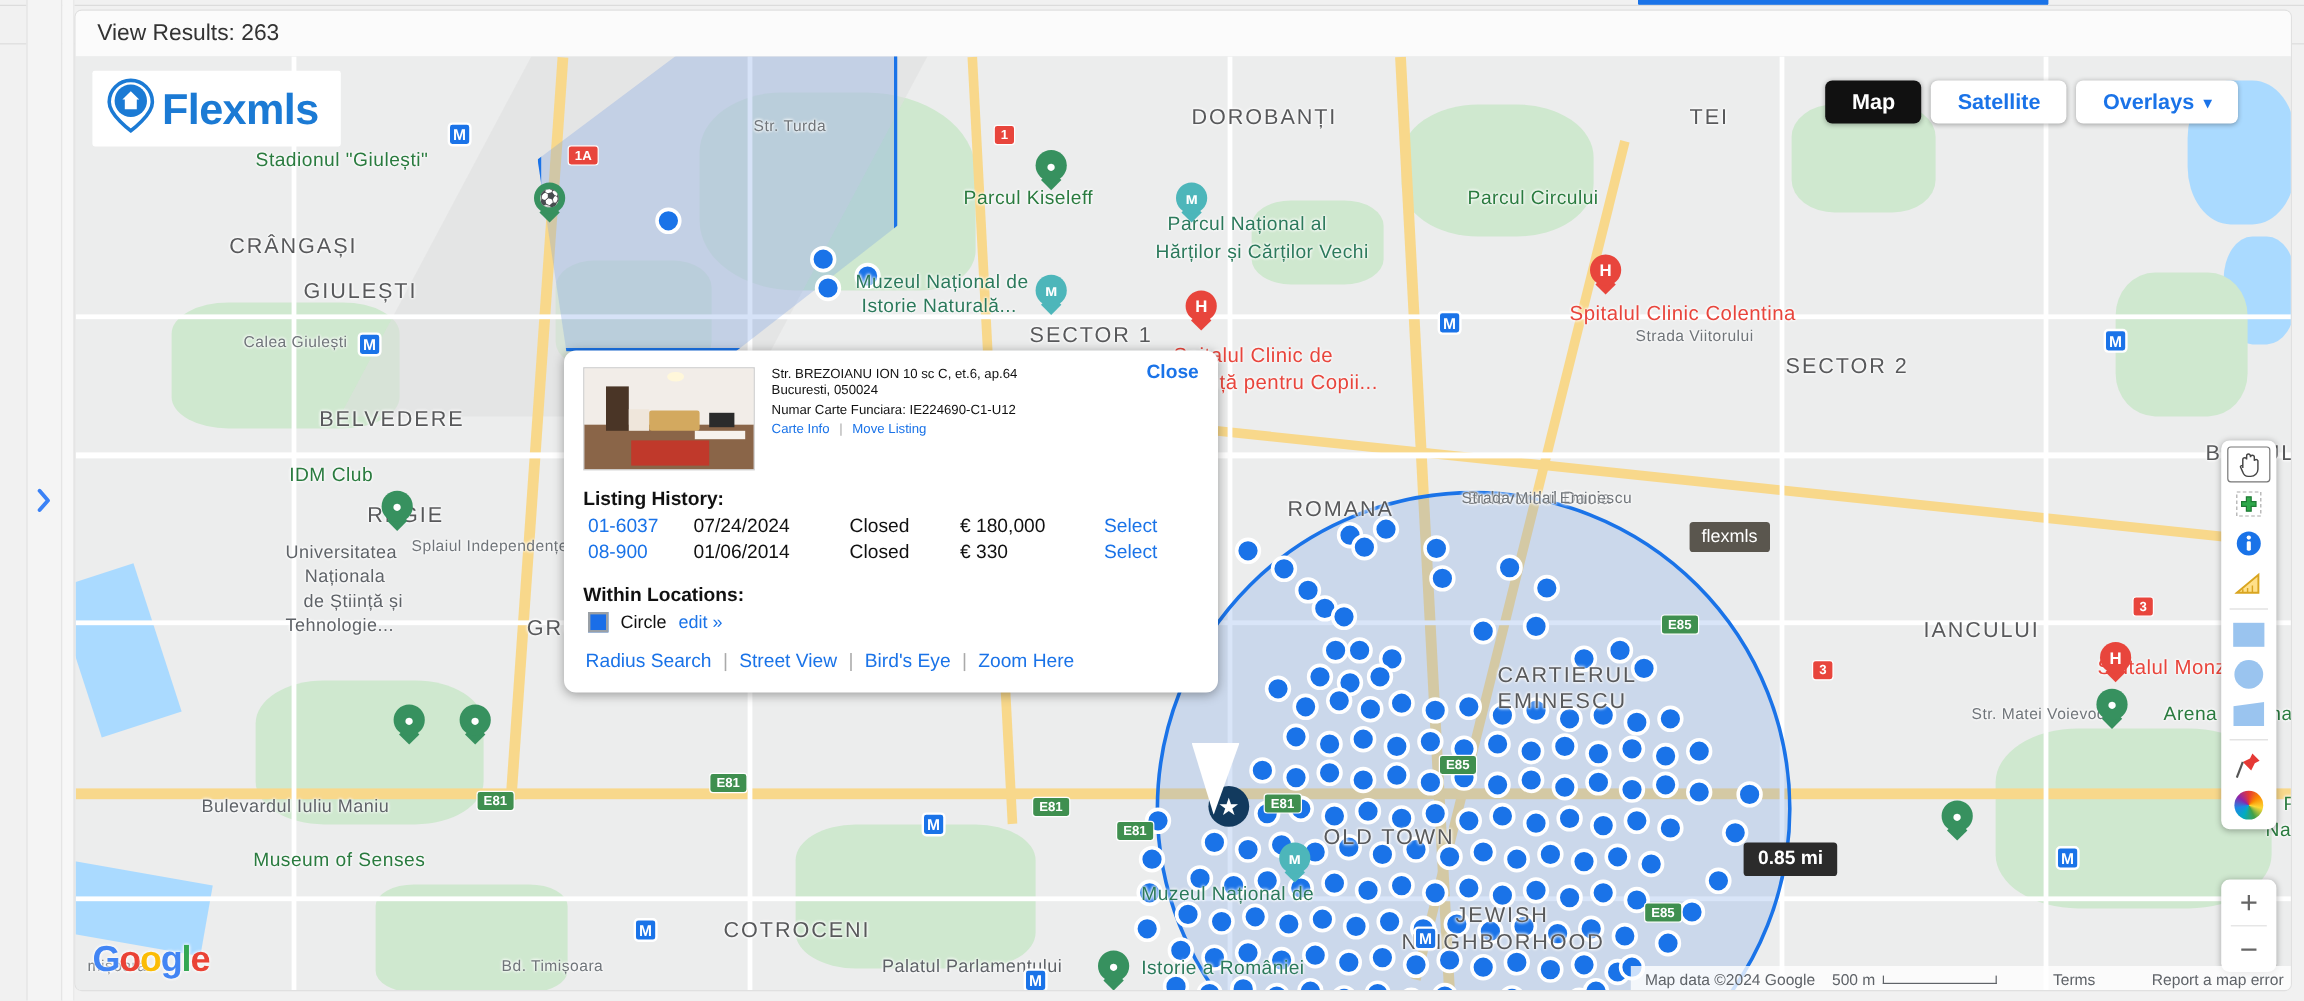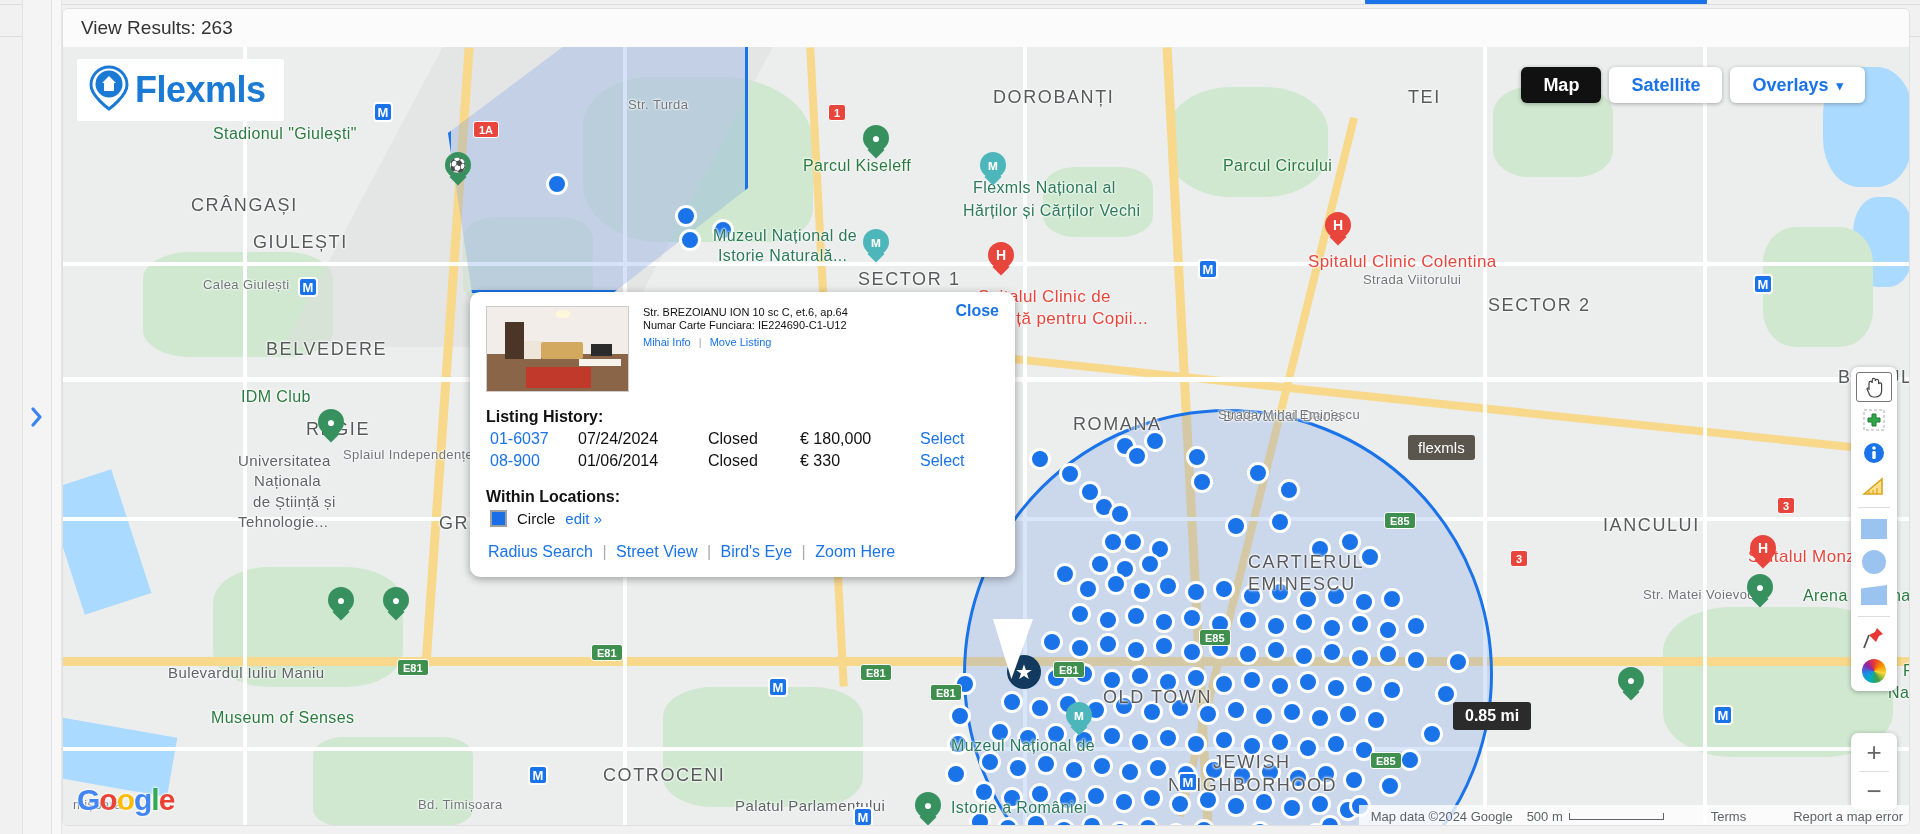--- a/index.html
+++ b/index.html
@@ -522,21 +522,21 @@
           <div class="mlabel " style="left: 191px; top: 425px;">Naționala</div>
           <div class="mlabel " style="left: 190px; top: 446px;">de Știință și</div>
           <div class="mlabel " style="left: 175px; top: 466px;">Tehnologie...</div>
           <div class="mlabel big" style="left: 376px; top: 466px;">GROZĂVEȘTI</div>
           <div class="mlabel " style="left: 105px; top: 617px;">Bulevardul Iuliu Maniu</div>
           <div class="mlabel green" style="left: 148px; top: 662px;">Museum of Senses</div>
           <div class="mlabel big" style="left: 540px; top: 718px;">COTROCENI</div>
           <div class="mlabel " style="left: 672px; top: 750px;">Palatul Parlamentului</div>
           <div class="mlabel green" style="left: 740px; top: 110px;">Parcul Kiseleff</div>
           <div class="mlabel big" style="left: 930px; top: 40px;">DOROBANȚI</div>
-          <div class="mlabel poi" style="left: 910px; top: 132px;">Flexmls Național al</div>
+          <div class="mlabel poi" style="left: 910px; top: 132px;">Parcul Național al</div>
           <div class="mlabel poi" style="left: 900px; top: 155px;">Hărților și Cărților Vechi</div>
           <div class="mlabel poi" style="left: 650px; top: 180px;">Muzeul Național de</div>
           <div class="mlabel poi" style="left: 655px; top: 200px;">Istorie Naturală...</div>
           <div class="mlabel big" style="left: 795px; top: 222px;">SECTOR 1</div>
           <div class="mlabel red" style="left: 915px; top: 240px;">Spitalul Clinic de</div>
           <div class="mlabel red" style="left: 905px; top: 262px;">Urgență pentru Copii...</div>
           <div class="mlabel green" style="left: 1160px; top: 110px;">Parcul Circului</div>
           <div class="mlabel big" style="left: 1345px; top: 40px;">TEI</div>
           <div class="mlabel red" style="left: 1245px; top: 205px;">Spitalul Clinic Colentina</div>
           <div class="mlabel big" style="left: 1425px; top: 248px;">SECTOR 2</div>
@@ -772,23 +772,24 @@
             <div class="door"></div>
               <div class="cab"></div>
               <div class="lamp"></div>
             <div class="bed"></div>
               <div class="tv"></div>
               <div class="unit"></div>
               <div class="rug"></div>
           </div>
           <div class="pop-addr">
             <div>Str. BREZOIANU ION 10 sc C, et.6, ap.64</div>
+            <div class="l2">Bucuresti, 050024</div>
             <div>Numar Carte Funciara: IE224690-C1-U12</div>
             <div class="pop-links">
-              <a>Mihai Info</a>
+              <a>Carte Info</a>
               <span class="sep">|</span>
               <a>Move Listing</a>
             </div>
           </div>
         </div>
 
         <div class="sec-title">Listing History:</div>
         <table class="hist">
           <tbody id="hist-body">
               <tr>

